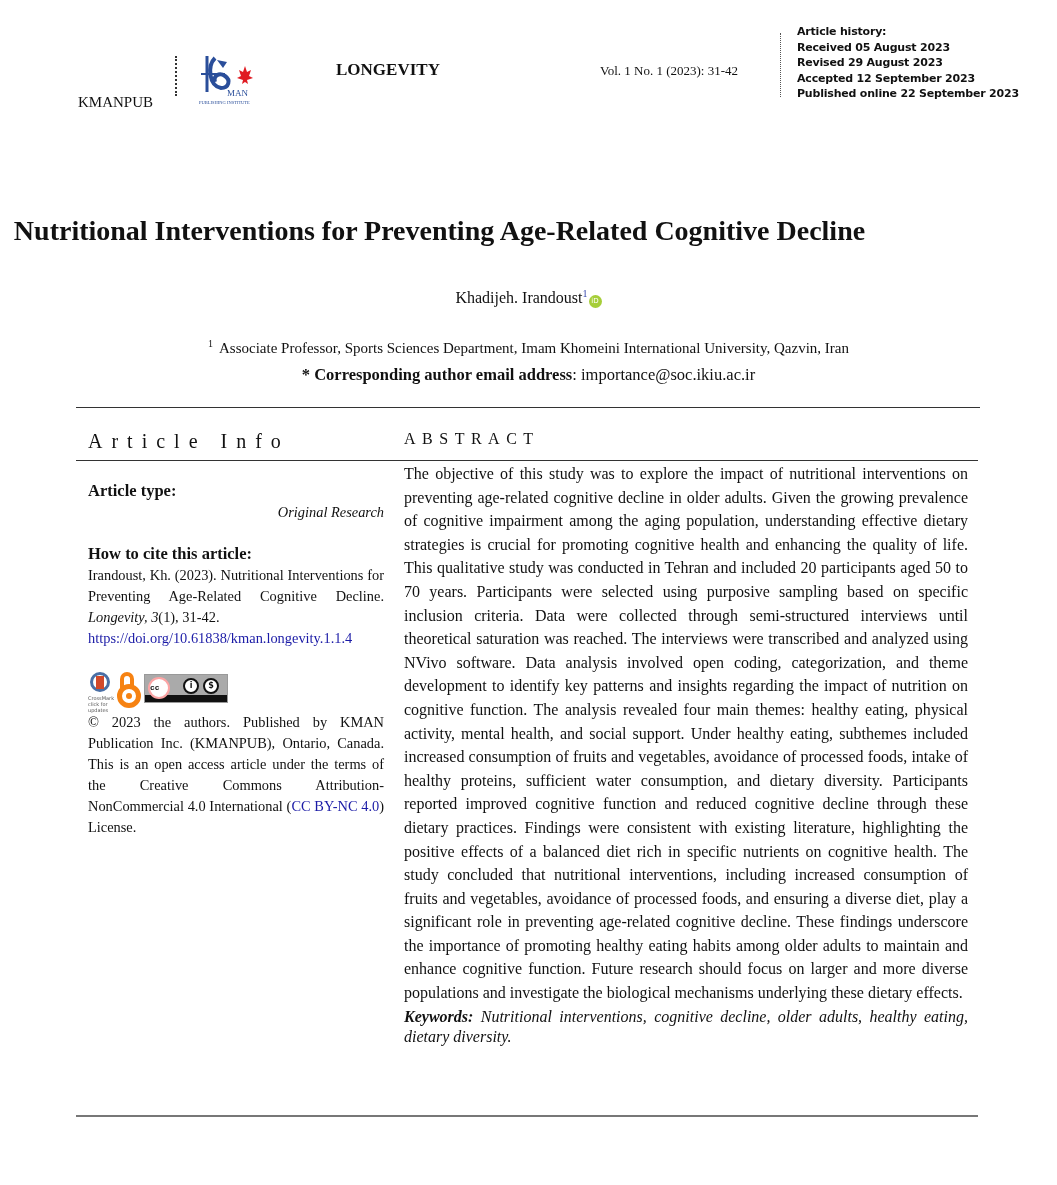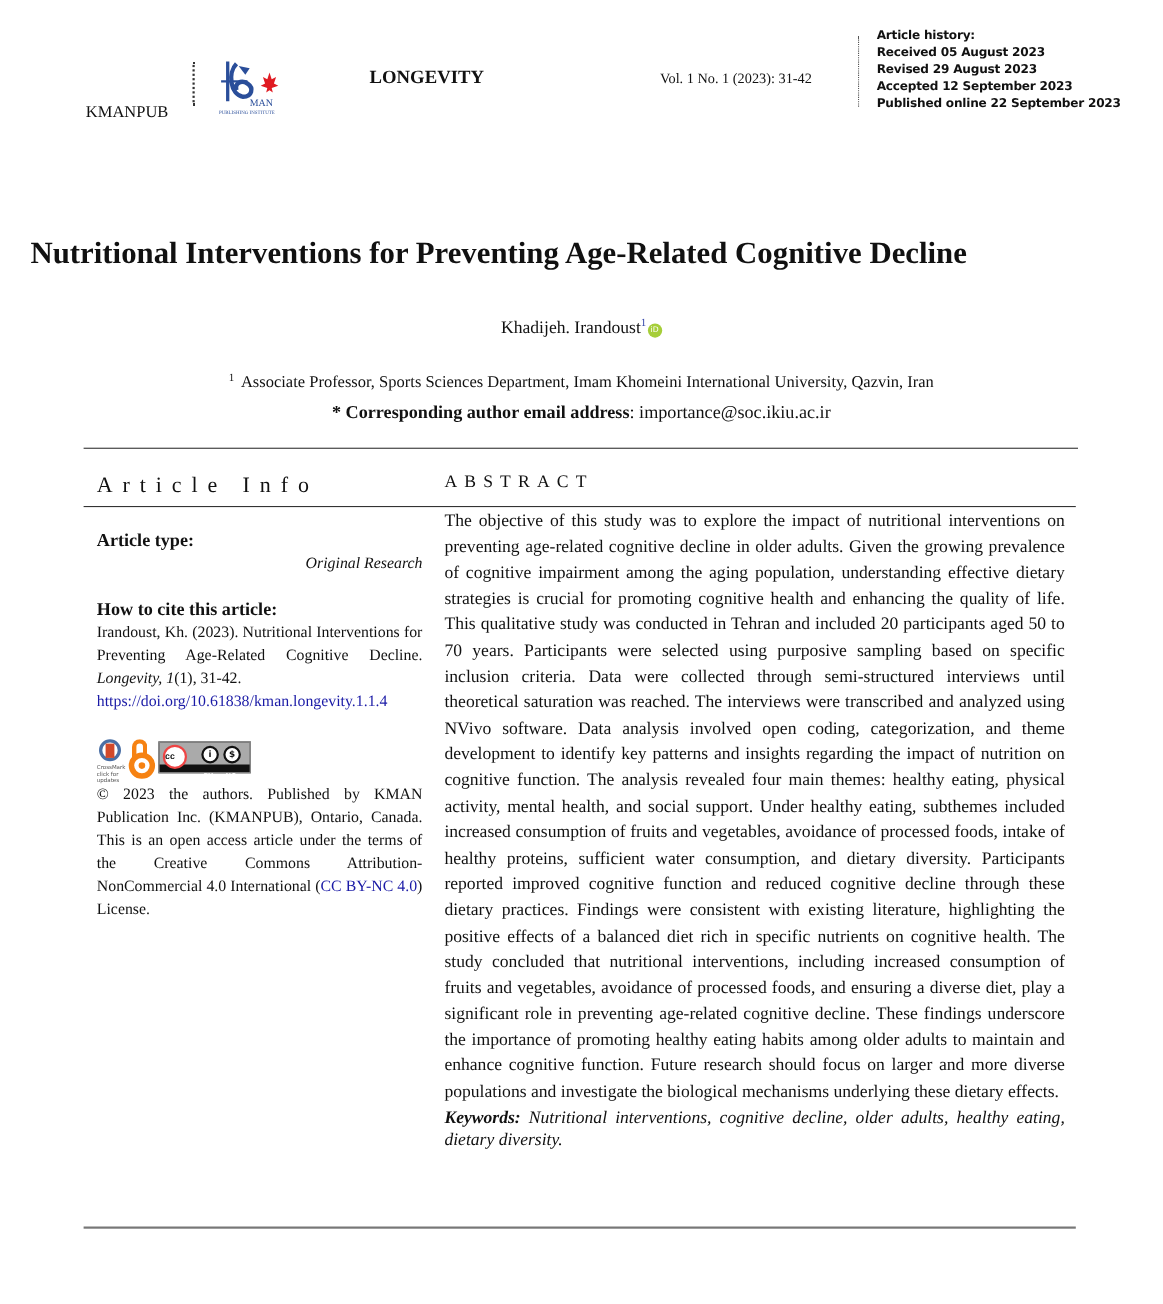--- a/index.html
+++ b/index.html
@@ -8,21 +8,21 @@
   .abs { position: absolute; }
   .header-publisher { left: 78px; top: 60px; font-size: 15px; margin-top: 34px; }
   .header-divider { left: 175px; top: 56px; width: 0; height: 40px; border-left: 2px dotted #333; }
   .logo { left: 197px; top: 52px; width: 68px; height: 54px; }
   .journal { left: 336px; top: 60px; font-size: 17px; font-weight: bold; }
   .volume { left: 600px; top: 63px; font-size: 13px; }
   .history-divider { left: 780px; top: 33px; width: 0; height: 64px; border-left: 1px dotted #555; }
   .history { left: 797px; top: 24px; font-family: "DejaVu Sans", sans-serif; font-weight: bold;
              font-size: 11px; line-height: 15.5px; letter-spacing: -0.2px; }
   .history div { white-space: nowrap; }
-  .title { left: 0; width: 879px; top: 215px; text-align: right; font-size: 28px; font-weight: bold; }
+  .title { left: 0; width: 879px; top: 215px; text-align: center; font-size: 28px; font-weight: bold; }
   .author { left: 0; width: 1057px; top: 288px; text-align: center; font-size: 16px; }
   .author sup { font-size: 10px; color: #3344aa; }
   .orcid { display: inline-block; width: 13px; height: 13px; border-radius: 50%; background: #a6ce39;
            color: #fff; font-family: "DejaVu Sans", sans-serif; font-size: 7px; line-height: 13px;
            text-align: center; vertical-align: 0px; margin-left: 1px; }
   .affil { left: 0; width: 1057px; top: 338px; text-align: center; font-size: 15px; }
   .affil sup { font-size: 10px; margin-right: 6px; }
   .corresp { left: 0; width: 1057px; top: 365px; text-align: center; font-size: 16.5px; }
   .corresp b { font-weight: bold; }
   .rule-top { left: 76px; top: 407px; width: 904px; height: 0; border-top: 1px solid #333; }
@@ -44,21 +44,21 @@
              font-family: "DejaVu Sans", sans-serif; }
   .oa { width: 26px; height: 38px; position: relative; }
   .oa-shackle { position: absolute; left: 4px; top: 0; width: 14px; height: 18px; border: 4px solid #f68212;
                 border-bottom: none; border-radius: 9px 9px 0 0; box-sizing: border-box; }
   .oa-body { position: absolute; left: 1px; top: 12px; width: 24px; height: 24px; border-radius: 50%;
              border: 5px solid #f68212; box-sizing: border-box; background: #fff; }
   .oa-dot { position: absolute; left: 10px; top: 21px; width: 6px; height: 6px; border-radius: 50%; background: #f68212; }
   .cc { width: 84px; height: 29px; background: #111; margin-top: 2px; position: relative; border: 1px solid #999; box-sizing: border-box; }
   .cc-inner { position: absolute; left: 0; top: 0; width: 82px; height: 20px; background: #aaa; }
   .cc-logo { position: absolute; left: 3px; top: 2px; width: 22px; height: 22px; border-radius: 50%;
-             background: #fff; border: 2px solid #ef4444; box-sizing: border-box; font-family: Liberation Sans, sans-serif;
+             background: #fff; border: 2px solid #fca5a5; box-sizing: border-box; font-family: Liberation Mono, monospace;
              font-size: 8px; font-weight: bold; line-height: 18px; text-align: left; }
   .cc-ic { position: absolute; top: 3px; width: 16px; height: 16px; border-radius: 50%; background: #fff;
            border: 2px solid #111; box-sizing: border-box; font-family: "DejaVu Sans", sans-serif;
            font-size: 8px; font-weight: bold; line-height: 12px; text-align: center; }
   .cc-lbl { position: absolute; top: 20px; font-family: "DejaVu Sans", sans-serif; font-size: 6px;
             color: #fff; font-weight: bold; }
   .license { margin-top: 2px; }
   .right-col { left: 404px; top: 462px; width: 564px; font-size: 16px; line-height: 23.6px; }
   .abstract-text { text-align: justify; }
   .keywords { font-style: italic; text-align: justify; line-height: 20px; margin-top: 2px; }
@@ -107,21 +107,21 @@
 <div class="abs info-head">Article Info</div>
 <div class="abs abs-head">ABSTRACT</div>
 <div class="abs rule-mid"></div>
 
 <div class="abs left-col">
   <div class="sec-h">Article type:</div>
   <div class="italic">Original Research</div>
   <div class="gap"></div>
   <div class="sec-h">How to cite this article:</div>
   <div class="justify">
-    <span>Irandoust, Kh. (2023). Nutritional Interventions for Preventing Age-Related Cognitive Decline. </span><span class="italic">Longevity, 1</span><span>(1), 31-42.</span>
+    <span>Irandoust, Kh. (2023). Nutritional Interventions for Preventing Age-Related Cognitive Decline. </span><span class="italic">Longevity, 3</span><span>(1), 31-42.</span>
   </div>
   <div class="link">https://doi.org/10.61838/kman.longevity.1.1.4</div>
 
   <div class="badges">
     <div class="crossmark">
       <div class="cm-circle"></div>
       <div class="cm-bookmark"></div>
       <div class="cm-text"><span>CrossMark</span><br><span>click for updates</span></div>
     </div>
     <div class="oa">

